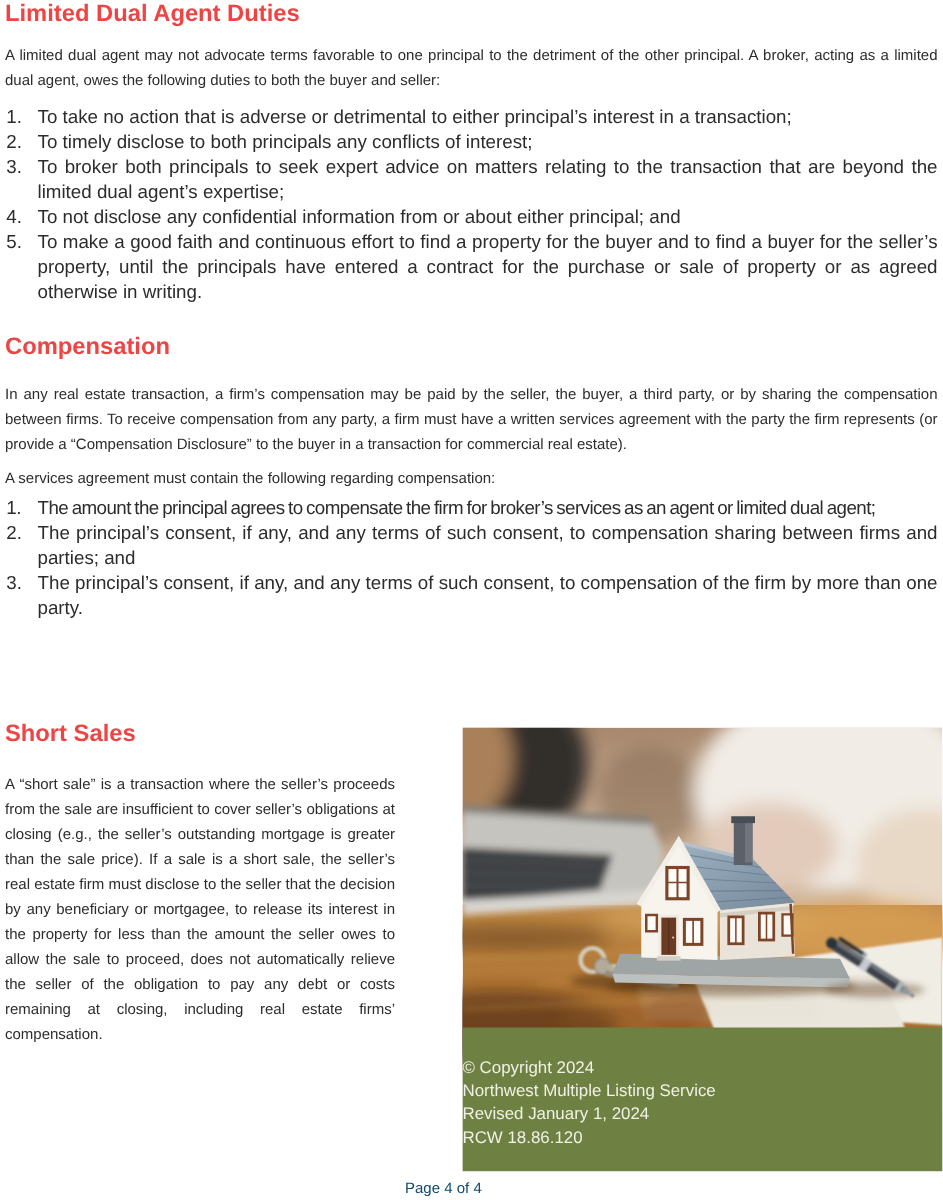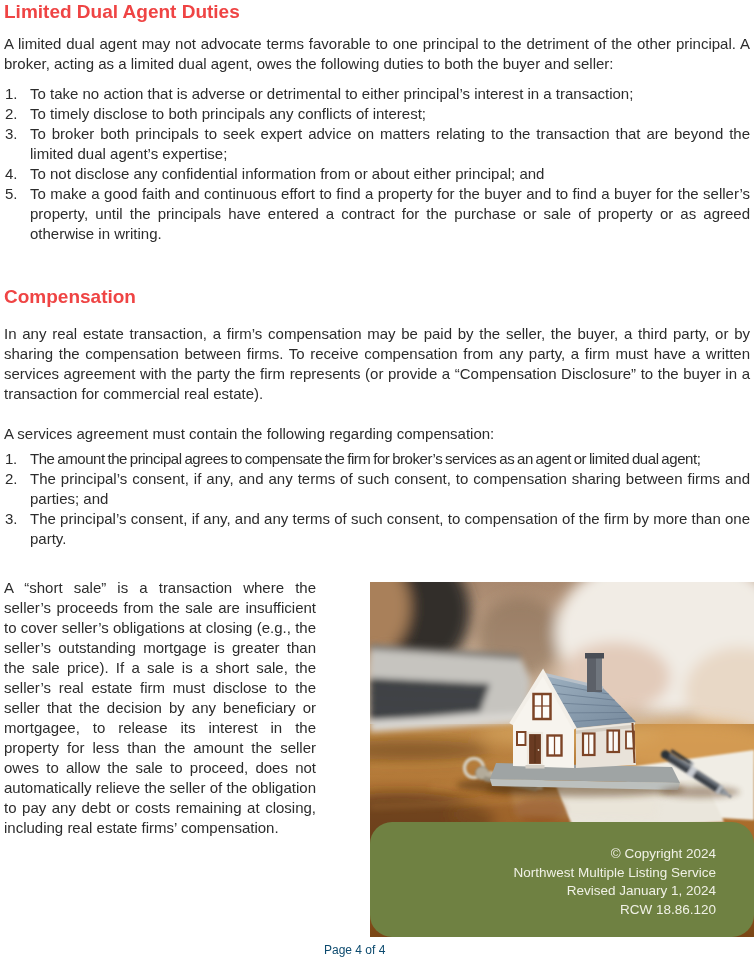--- a/index.html
+++ b/index.html
@@ -15,28 +15,28 @@
   }
   .content { padding: 2px 4px 0 4px; }
   h1, h2, h3 {
     font-size: 19px;
     line-height: 20px;
     font-weight: 700;
     color: #ef4444;
     margin: 0;
   }
   h1 { margin-bottom: 12px; }
-  h2.compensation { margin-top: 43px; margin-bottom: 17px; }
+  h2.compensation { margin-top: 24px; margin-bottom: 17px; }
   .para {
-    font-size: 15px;
+    font-size: 12px;
     line-height: 20px;
     margin: 0 0 10px 0;
     text-align: justify;
   }
-  .para.p2 { margin-bottom: 20px; }
+  .para.p2 { margin-bottom: 7px; }
   .para.p3 { margin-bottom: 5px; text-align: left; }
   ol.list {
     list-style: none;
     counter-reset: li;
     margin: 0 0 10px 0;
     padding: 0;
     font-size: 15px;
     line-height: 20px;
   }
   ol.list li {
@@ -71,25 +71,23 @@
   }
   figure.photo-block svg { display: block; }
   .caption-overlay {
     position: absolute;
     left: 0;
     right: 0;
     bottom: 0;
     height: 115px;
     background: #6f8142;
     color: #f0f1e6;
-    text-align: right;
     padding: 23px 38px 0 0;
     font-size: 13.5px;
     line-height: 18.5px;
-    border-radius: 22px;
   }
   .page-footer {
     position: absolute;
     left: 324px;
     top: 943px;
     font-size: 12px;
     line-height: 14px;
     color: #0c4a6e;
   }
 </style>
@@ -115,20 +113,21 @@
     <p class="para p3">A services agreement must contain the following regarding compensation:</p>
     <ol class="list">
       <li class="tight">The amount the principal agrees to compensate the firm for broker’s services as an agent or limited dual agent;</li>
       <li>The principal’s consent, if any, and any terms of such consent, to compensation sharing between firms and parties; and</li>
       <li>The principal’s consent, if any, and any terms of such consent, to compensation of the firm by more than one party.</li>
     </ol>
 
   </div>
 
   <div class="shortsales">
+    <h3>Short Sales</h3>
     <p class="para">A “short sale” is a transaction where the seller’s proceeds from the sale are insufficient to cover seller’s obligations at closing (e.g., the seller’s outstanding mortgage is greater than the sale price). If a sale is a short sale, the seller’s real estate firm must disclose to the seller that the decision by any beneficiary or mortgagee, to release its interest in the property for less than the amount the seller owes to allow the sale to proceed, does not automatically relieve the seller of the obligation to pay any debt or costs remaining at closing, including real estate firms’ compensation.</p>
   </div>
 
   <figure class="photo-block">
     <svg viewBox="0 0 384 355" width="384" height="355" role="img" aria-label="Miniature model house on a wooden desk with house keys, a pen and documents">
       <defs>
         <linearGradient id="bgGrad" x1="0" y1="0" x2="0" y2="1">
           <stop offset="0" stop-color="#a8886e"></stop>
           <stop offset="0.45" stop-color="#c8ad93"></stop>
           <stop offset="1" stop-color="#d6c0a8"></stop>

